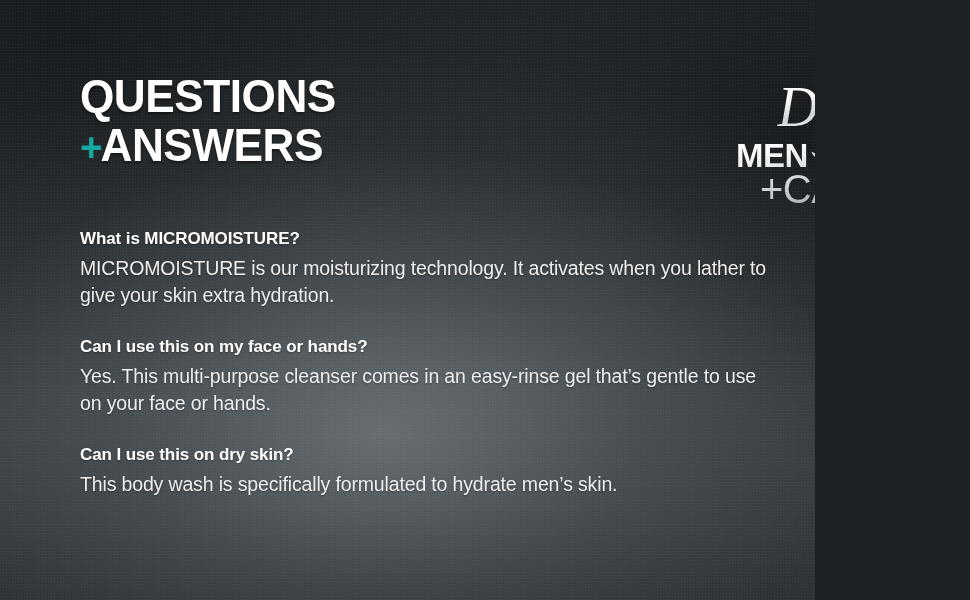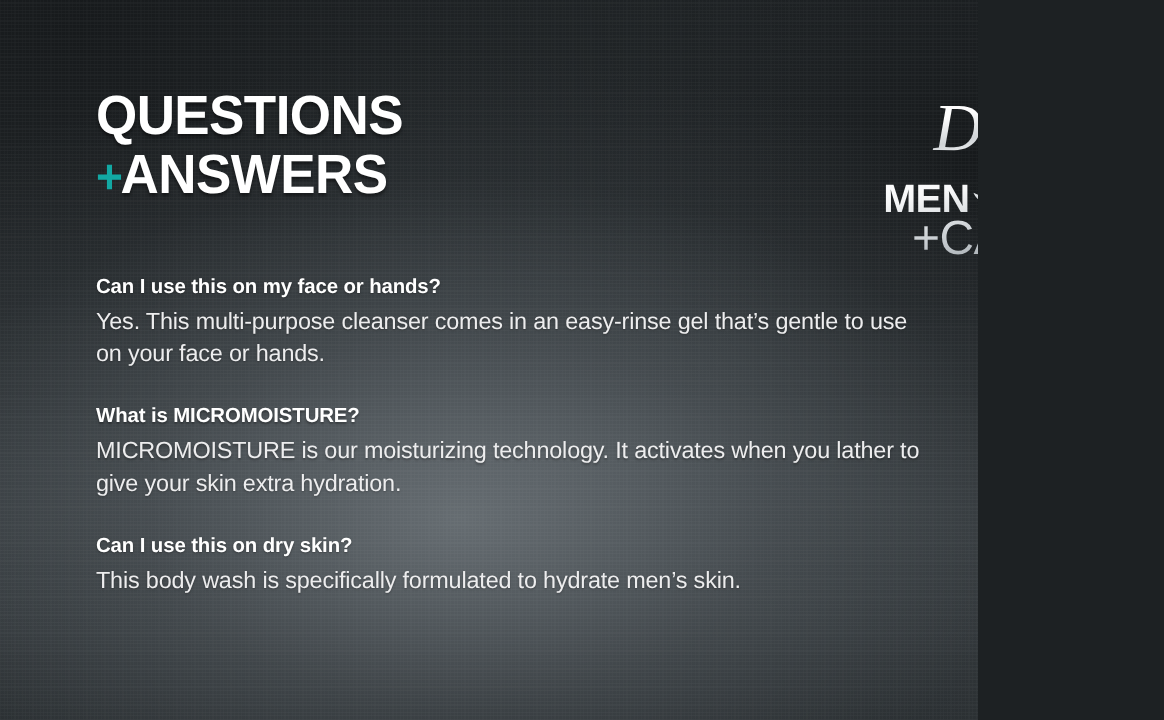--- a/index.html
+++ b/index.html
@@ -82,21 +82,21 @@
     -webkit-background-clip: text;
     background-clip: text;
     color: transparent;
     -webkit-text-fill-color: transparent;
     display: inline-block;
     padding-left: 6px;
   }
   .logo-men-row {
     display: flex;
     align-items: center;
-    margin-top: 12px;
+    margin-top: 2px;
     height: 34px;
   }
   .logo-men {
     font-size: 33px;
     font-weight: bold;
     letter-spacing: -0.5px;
     line-height: 33px;
     background: linear-gradient(170deg, #ffffff 0%, #f6f7f8 45%, #d6dadd 100%);
     -webkit-background-clip: text;
     background-clip: text;
@@ -181,27 +181,27 @@
           <path d="M20.6 19.0 C23.6 18.4 26.3 16.6 28.2 14.2 C26.3 15.6 24.1 16.6 21.8 17.1 C21.4 17.7 21.0 18.4 20.6 19.0 Z" fill="#9ba2a7" opacity="0.7"></path>
         </svg>
       </span>
     </div>
     <span class="logo-care">+CARE</span>
   </div>
 
   <div class="faq">
 
     <div class="faq-item">
+      <p class="faq-q">What is MICROMOISTURE?</p>
+      <p class="faq-a">MICROMOISTURE is our moisturizing technology. It activates when you lather to give your skin extra hydration.</p>
+    </div>
+
+    <div class="faq-item">
       <p class="faq-q">Can I use this on my face or hands?</p>
       <p class="faq-a">Yes. This multi-purpose cleanser comes in an easy-rinse gel that’s gentle to use on your face or hands.</p>
-    </div>
-
-    <div class="faq-item">
-      <p class="faq-q">What is MICROMOISTURE?</p>
-      <p class="faq-a">MICROMOISTURE is our moisturizing technology. It activates when you lather to give your skin extra hydration.</p>
     </div>
 
     <div class="faq-item">
       <p class="faq-q">Can I use this on dry skin?</p>
       <p class="faq-a">This body wash is specifically formulated to hydrate men’s skin.</p>
     </div>
 
   </div>
 
 </div>

